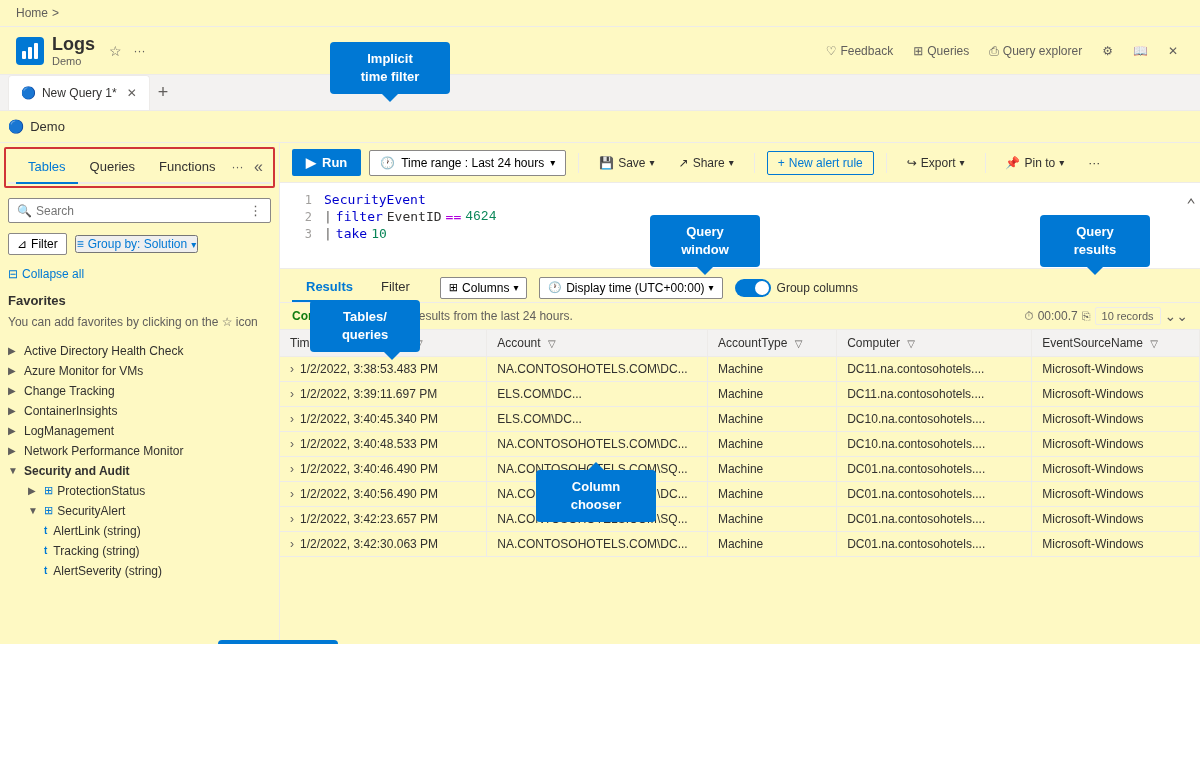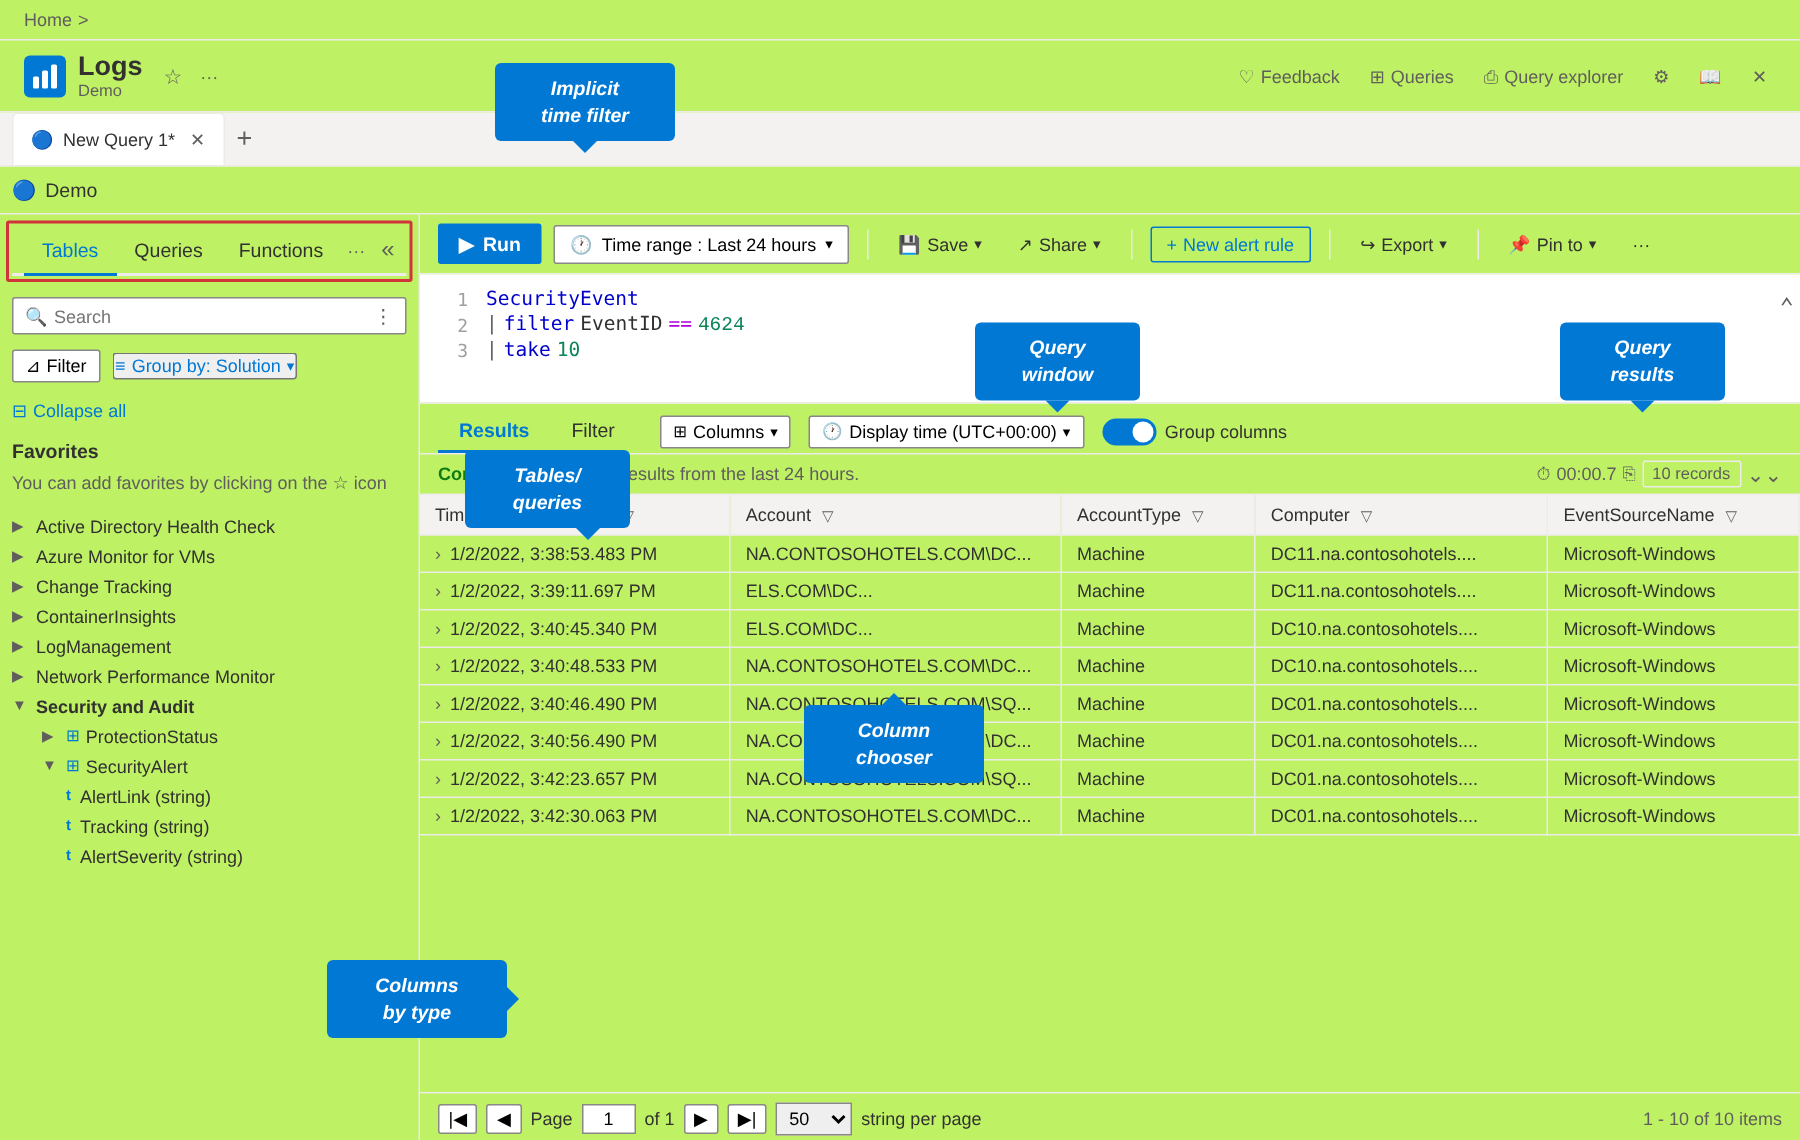--- a/index.html
+++ b/index.html
@@ -98,33 +98,33 @@
     .row-expand { color: #605e5c; cursor: pointer; margin-right: 6px; }
 
     
     .pagination { display: flex; align-items: center; padding: 6px 12px; border-top: 1px solid #edebe9; gap: 6px; font-size: 12px; }
     .page-btn { border: 1px solid #8a8886; background: #fff; cursor: pointer; padding: 2px 6px; font-size: 12px; border-radius: 2px; }
     .page-input { border: 1px solid #8a8886; width: 36px; text-align: center; padding: 2px 4px; font-size: 12px; }
     .page-select { border: 1px solid #8a8886; padding: 2px 4px; font-size: 12px; }
     .page-info { margin-left: auto; color: #605e5c; }
 
     
-    .callout { position: absolute; background: #0078d4; color: #fff; border-radius: 4px; padding: 8px 14px; font-size: 13px; font-weight: 600; text-align: center; z-index: 100; line-height: 1.4; font-style: italic; }
+    .callout { position: absolute; background: #0078d4; color: #fff; border-radius: 4px; padding: 8px 14px; font-size: 13px; font-weight: 600; text-align: center; z-index: 100; line-height: 1.4; }
     .callout::after { content: ''; position: absolute; border: 8px solid transparent; }
     .callout-arrow-down::after { border-top-color: #0078d4; bottom: -16px; left: 50%; transform: translateX(-50%); }
     .callout-arrow-up::after { border-bottom-color: #0078d4; top: -16px; left: 50%; transform: translateX(-50%); }
     .callout-arrow-right::after { border-left-color: #0078d4; right: -16px; top: 50%; transform: translateY(-50%); }
     .callout-arrow-bottom-right::after { border-top-color: #0078d4; bottom: -16px; right: 20px; }
 
     .callouts-layer { position: absolute; top: 0; left: 0; width: 1200px; height: 760px; pointer-events: none; z-index: 50; }
   </style>
 </head>
 <body>
 
-<div style="position:relative; width:1200px; height:760px; overflow:hidden; background:#bef264;">
+<div style="position:relative; width:1200px; height:644px; overflow:hidden; background:#fef9c3;">
 
   <div class="breadcrumb">
     <span style="cursor:pointer;">Home</span>
     <span>&gt;</span>
   </div>
 
   <div class="app-header">
     <div class="app-icon">
       <svg viewBox="0 0 20 20" fill="none">
         <rect x="2" y="10" width="4" height="8" fill="#fff" rx="1"></rect>

